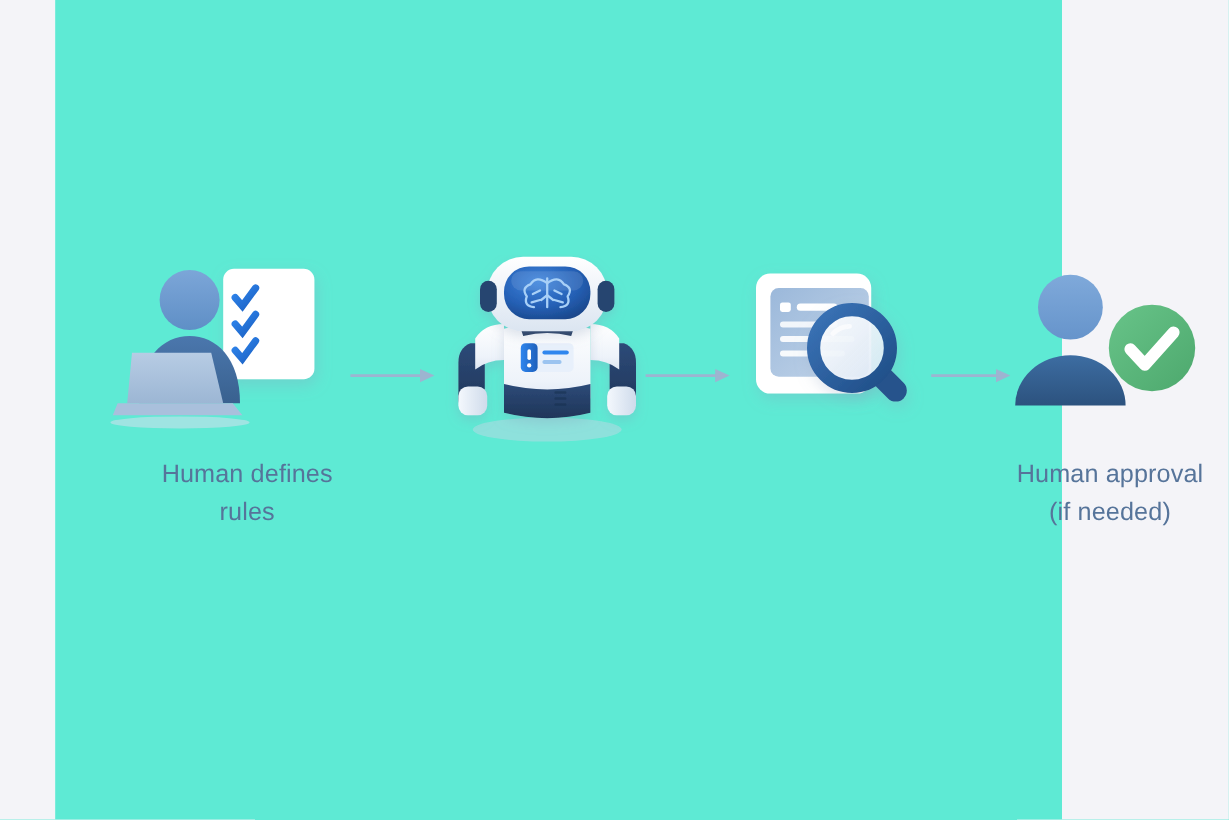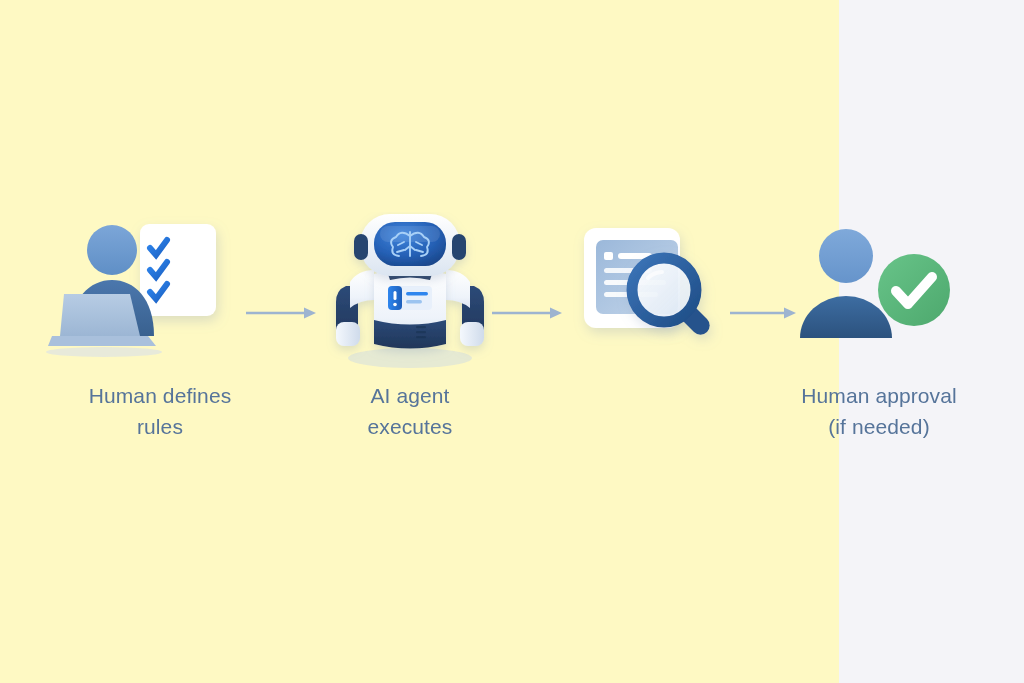--- a/index.html
+++ b/index.html
@@ -11,21 +11,22 @@
     height: 683px;
     background: #f4f4f8;
     font-family: "Liberation Sans", sans-serif;
     overflow: hidden;
   }
 
   .canvas {
     position: relative;
     width: 839px;
     height: 683px;
-    background: #fef9c3;
+    background: #5eead4;
+    margin-left: 46px;
   }
 
   
   .flow {
     position: absolute;
     left: 0;
     top: 212px;
     width: 1024px;
     height: 250px;
   }
@@ -213,22 +214,20 @@
             <g stroke="#a8d0f7" stroke-width="1.9" fill="none" stroke-linecap="round" stroke-linejoin="round">
               <path d="M90 20 l0 24"></path>
               <path d="M90 24 q-9 -7 -14 1 q-8 3 -3 10 q-3 8 6 9"></path>
               <path d="M90 24 q9 -7 14 1 q8 3 3 10 q3 8 -6 9"></path>
               <path d="M84 30 l-6 3 M84 38 l-7 2 M96 30 l6 3 M96 38 l7 2"></path>
               <path d="M90 34 l-5 4 M90 34 l5 4"></path>
             </g>
           </g>
         </svg>
       </div>
-      <div class="step-label">AI agent
-executes</div>
     </div>
 
     <div class="arrow a2">
       <svg viewBox="0 0 72 14" width="72" height="14" aria-hidden="true">
         <line x1="0" y1="7" x2="58" y2="7" stroke="#9db4d0" stroke-width="2.4" stroke-linecap="round"></line>
         <path d="M58 1.5 L70 7 L58 12.5 Z" fill="#9db4d0"></path>
       </svg>
     </div>
 
     <div class="step s3">

